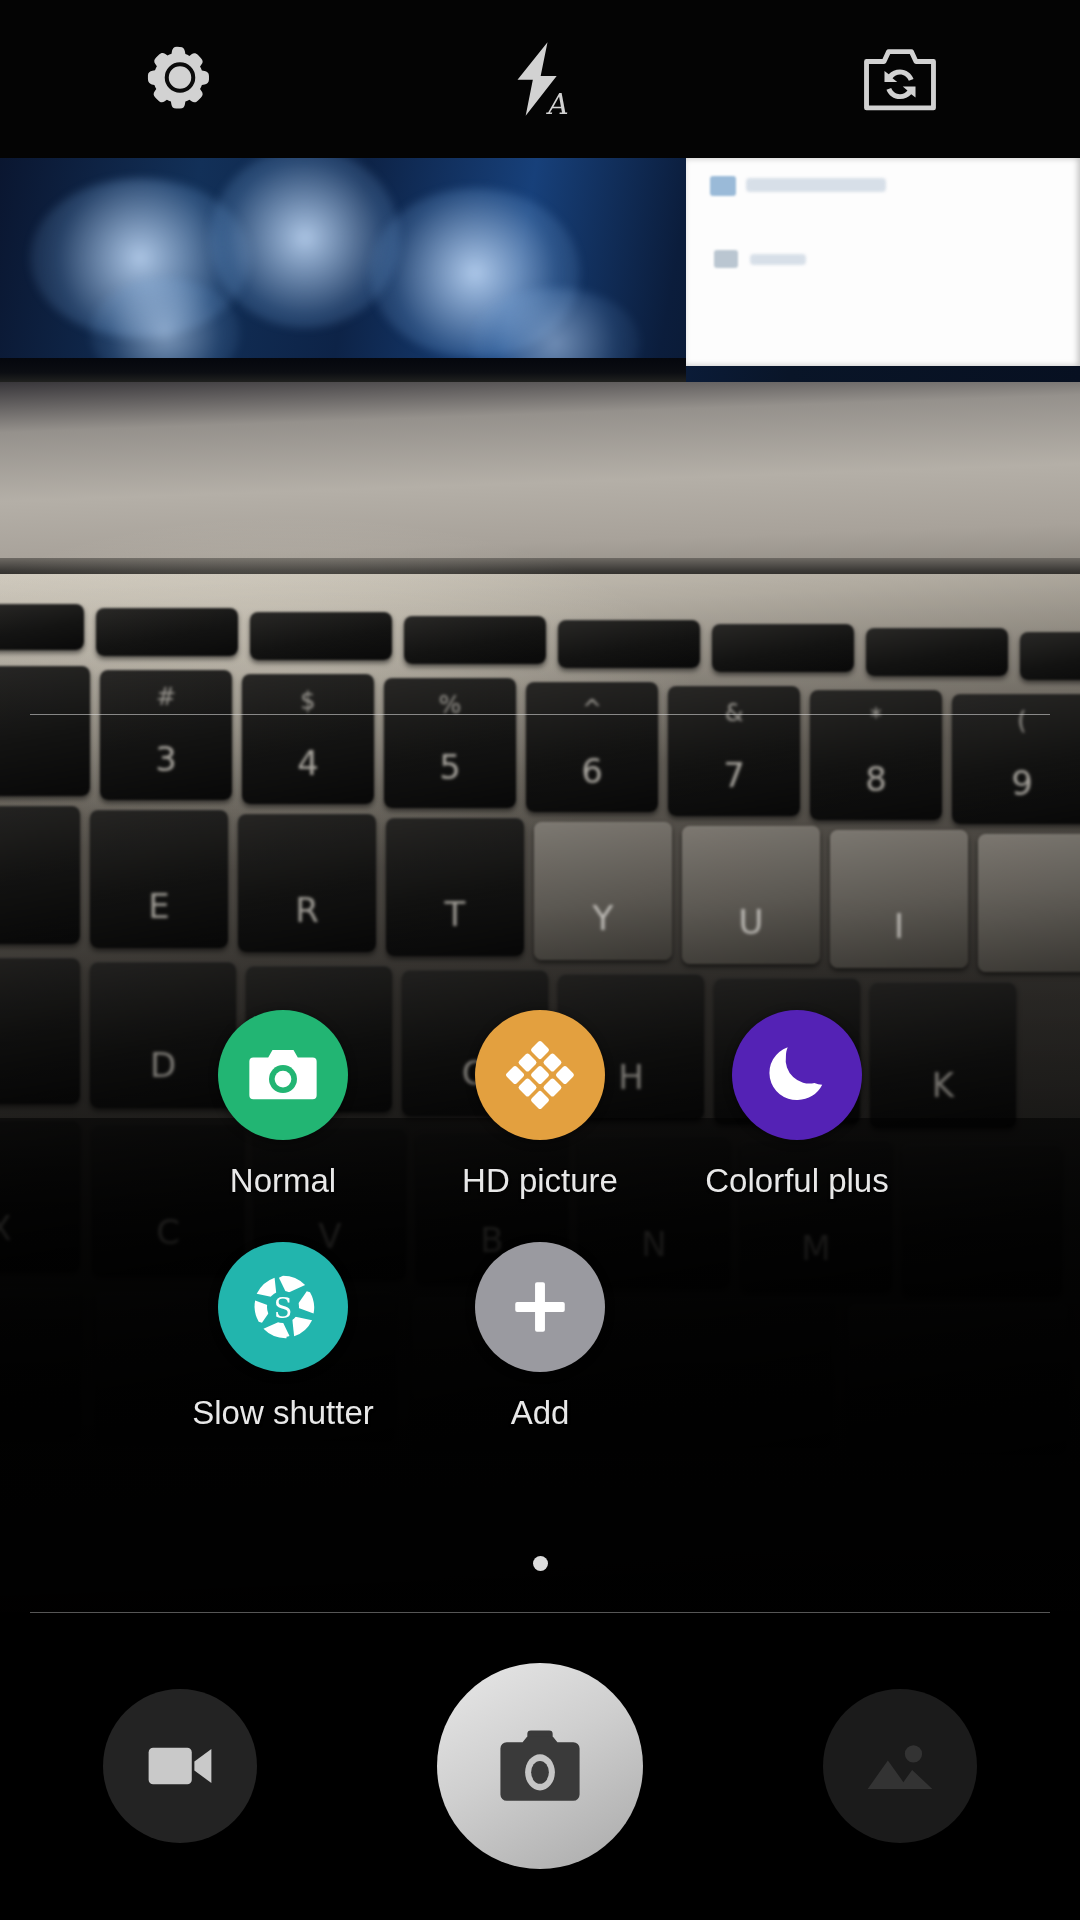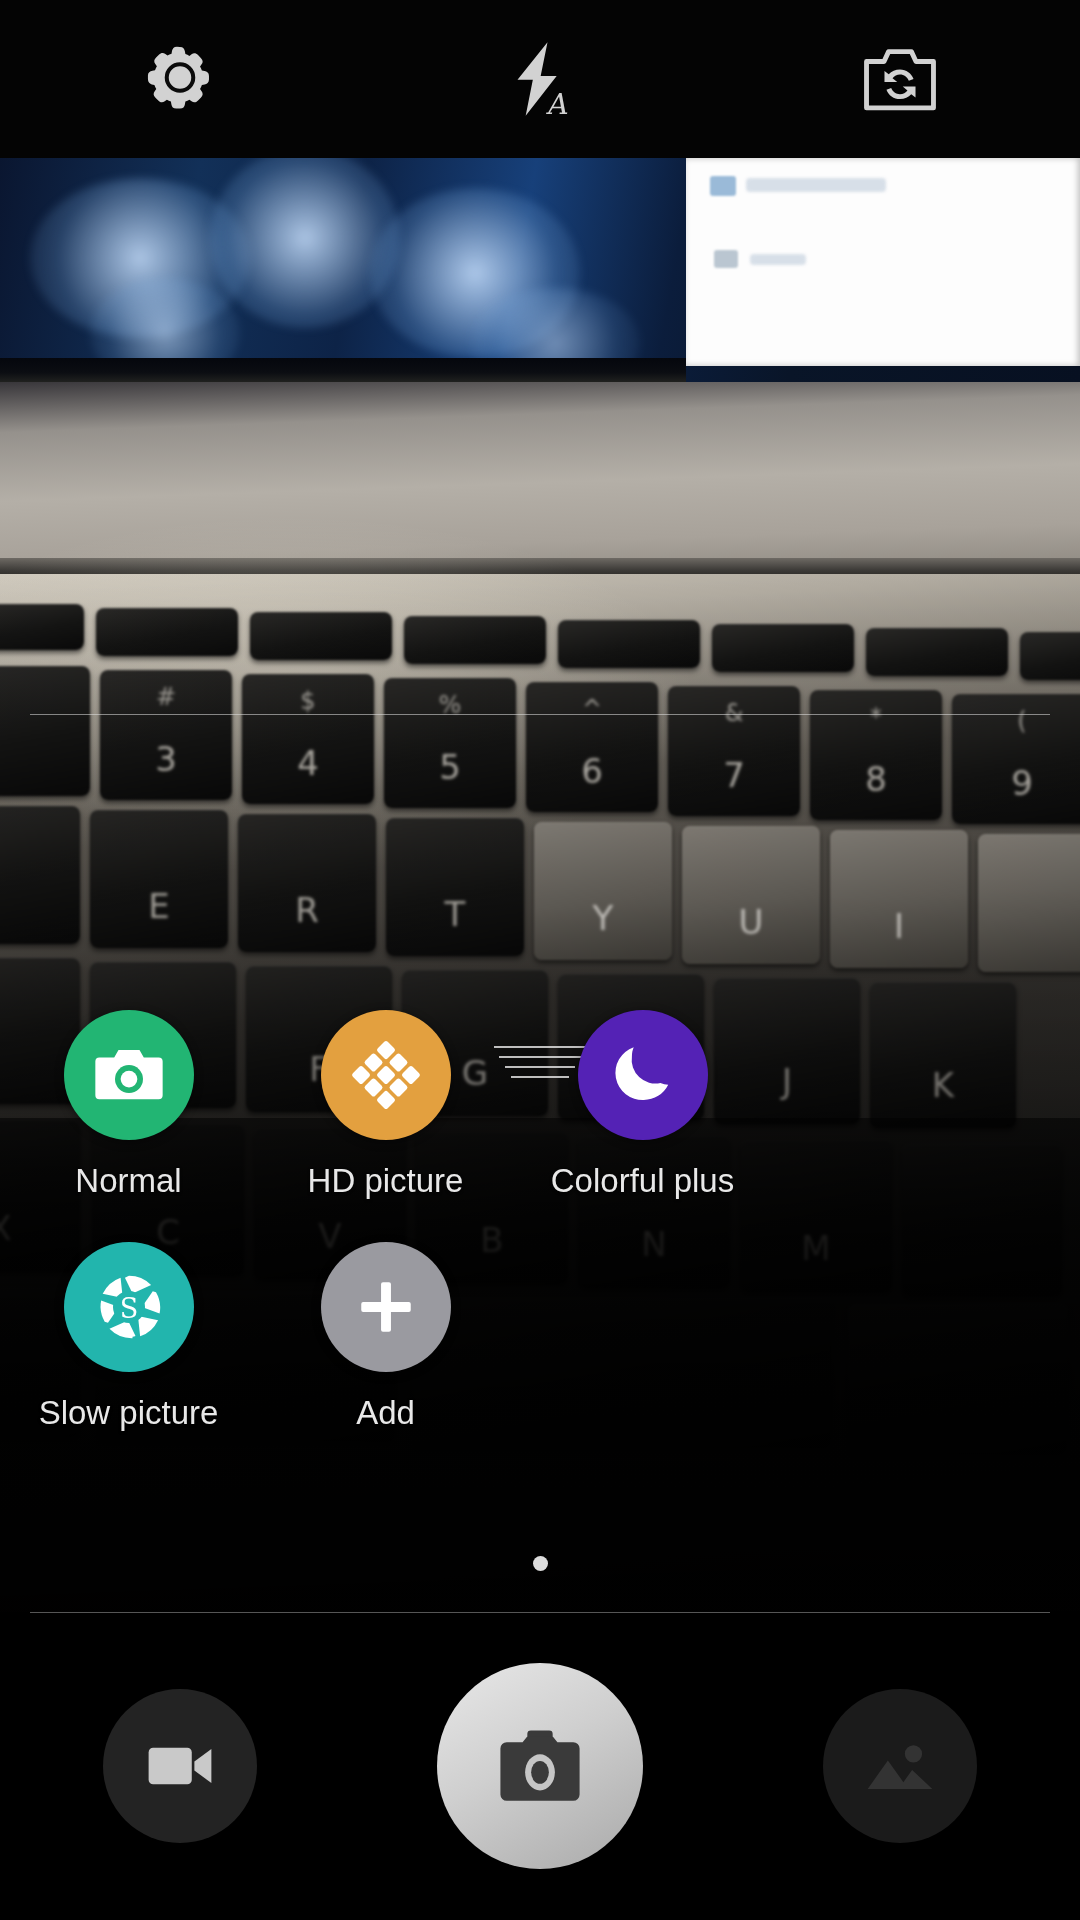--- a/index.html
+++ b/index.html
@@ -190,20 +190,21 @@
   
   #mode-panel {
     position: absolute;
     left: 0; top: 1010px;
     width: 1080px;
     z-index: 25;
   }
   .mode-row {
     display: flex;
     width: 1080px;
+    justify-content: center;
   }
   .mode-row.row-1 { margin-bottom: 42px; }
   .mode-cell {
     width: 257px;
     display: flex;
     flex-direction: column;
     align-items: center;
   }
   .mode-badge {
     width: 130px; height: 130px;
@@ -531,21 +532,21 @@
                 <path d="M49.4 37.7A23 23 0 0 1 36.2 49.6l-1.6-14.9 14.8 3z"></path>
                 <path d="M30.6 51a23 23 0 0 1-17-6.9l13.7-6.2 5.5 11.5c-.7.3-1.4.5-2.2.6z"></path>
                 <path d="M10.1 38.8A23 23 0 0 1 7 28c0-1.6.16-3.2.47-4.7L20.5 28l-8 11.6z"></path>
                 <path d="M8.6 18.3A23 23 0 0 1 21.8 6.4l1.6 14.9-14.8-3z"></path>
               </g>
               <circle cx="28" cy="28" r="11.8" fill="#22b5ad"></circle>
               <text x="28" y="36" text-anchor="middle" fill="#ffffff" font-family="DejaVu Serif, serif" font-size="20">S</text>
             </svg>
           </span>
         </div>
-        <div class="mode-label">Slow picture</div>
+        <div class="mode-label">Slow shutter</div>
       </div>
 
 
       <div class="mode-cell">
         <div class="mode-badge" style="background:#9a9aa0;">
           <span>
             <svg width="66" height="66" viewBox="0 0 48 48">
               <rect x="20.4" y="6" width="7.2" height="36" rx="1.4" fill="#ffffff"></rect>
               <rect x="6" y="20.4" width="36" height="7.2" rx="1.4" fill="#ffffff"></rect>
             </svg>

